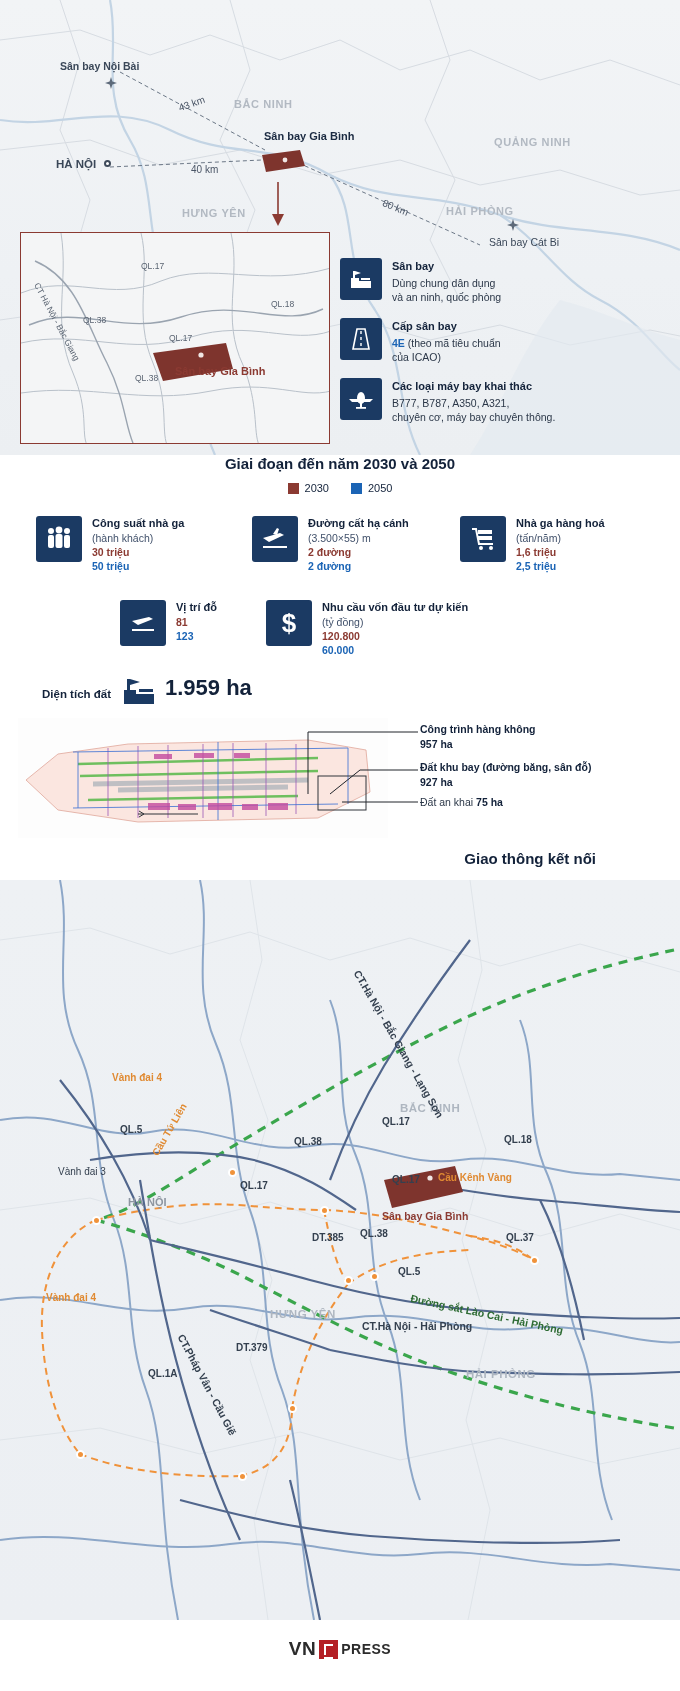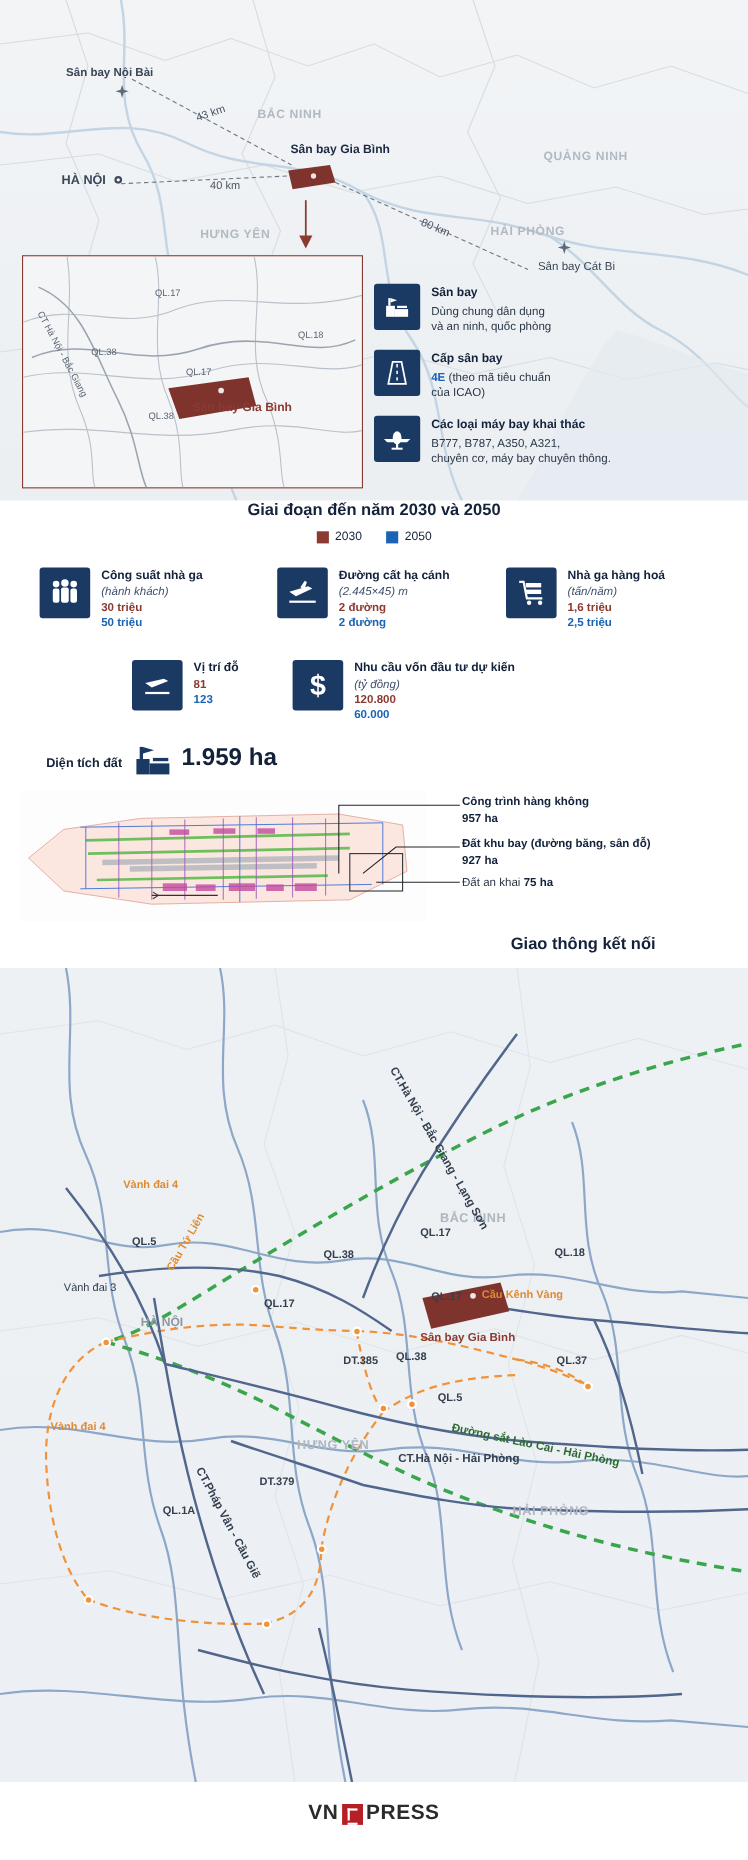--- a/index.html
+++ b/index.html
@@ -90,21 +90,21 @@
 
   .stat {
     position:absolute; display:flex; gap:10px; align-items:flex-start;
   }
   .stat-icon {
     width:46px; height:46px; background:#1b3a63; border-radius:3px;
     display:flex; align-items:center; justify-content:center; flex:0 0 46px;
   }
   .stat-body { font-size:10.5px; line-height:1.35; }
   .stat-body .t { font-weight:bold; font-size:11px; color:#13223a; }
-  .stat-body .sub { color:#40506a;font-style:italic; }
+  .stat-body .sub { color:#40506a; }
   .v2030 { color:#8b3a32; font-weight:bold; }
   .v2050 { color:#1b64b5; font-weight:bold; }
 
   
   .area-label {
     position:absolute; left:42px; top:688px; font-size:11.5px; font-weight:bold; color:#13223a;
   }
   .area-icon { position:absolute; left:120px; top:672px; }
   .area-value {
     position:absolute; left:165px; top:675px; font-size:22px; font-weight:bold; color:#13223a;
@@ -147,21 +147,21 @@
     width:19px; height:19px; background:#b42025; display:inline-block;
     position:relative; margin:0 1px;
   }
   .ex-box:after {
     content:""; position:absolute; left:5px; top:4px; width:9px; height:11px;
     border:2px solid #fff; border-left:none; border-right:none;
   }
   .ex-box:before {
     content:""; position:absolute; left:5px; top:4px; width:2px; height:11px; background:#fff;
   }
-  .press { font-size:19px; font-weight:bold; color:#2b2b2b; letter-spacing:.5px;}
+  .press { font-size:14px; font-weight:bold; color:#2b2b2b; letter-spacing:.5px;}
 </style>
 </head>
 <body>
 
 <div class="infographic">
 
   <div class="top-map">
     <svg width="680" height="455" style="position:absolute;left:0;top:0">
 
       <g stroke="#d7dce2" stroke-width="1" fill="none">
@@ -338,21 +338,21 @@
   <div class="stat" style="left:252px; top:516px; width:200px;">
     <div class="stat-icon">
       <svg width="30" height="30" viewBox="0 0 30 30">
         <path d="M3,14 L20,9 L24,11 L9,18 Z" fill="#fff"></path>
         <path d="M13,10 L17,4 L19,5 L17,11 Z" fill="#fff"></path>
         <rect x="3" y="22" width="24" height="2" fill="#fff"></rect>
       </svg>
     </div>
     <div class="stat-body">
       <div class="t">Đường cất hạ cánh</div>
-      <div class="sub">(2.445×45) m</div>
+      <div class="sub">(3.500×55) m</div>
       <div class="v2030">2 đường</div>
       <div class="v2050">2 đường</div>
     </div>
   </div>
 
   <div class="stat" style="left:460px; top:516px; width:200px;">
     <div class="stat-icon">
       <svg width="30" height="30" viewBox="0 0 30 30">
         <rect x="10" y="6" width="14" height="4" fill="#fff"></rect>
         <rect x="10" y="12" width="14" height="4" fill="#fff"></rect>

